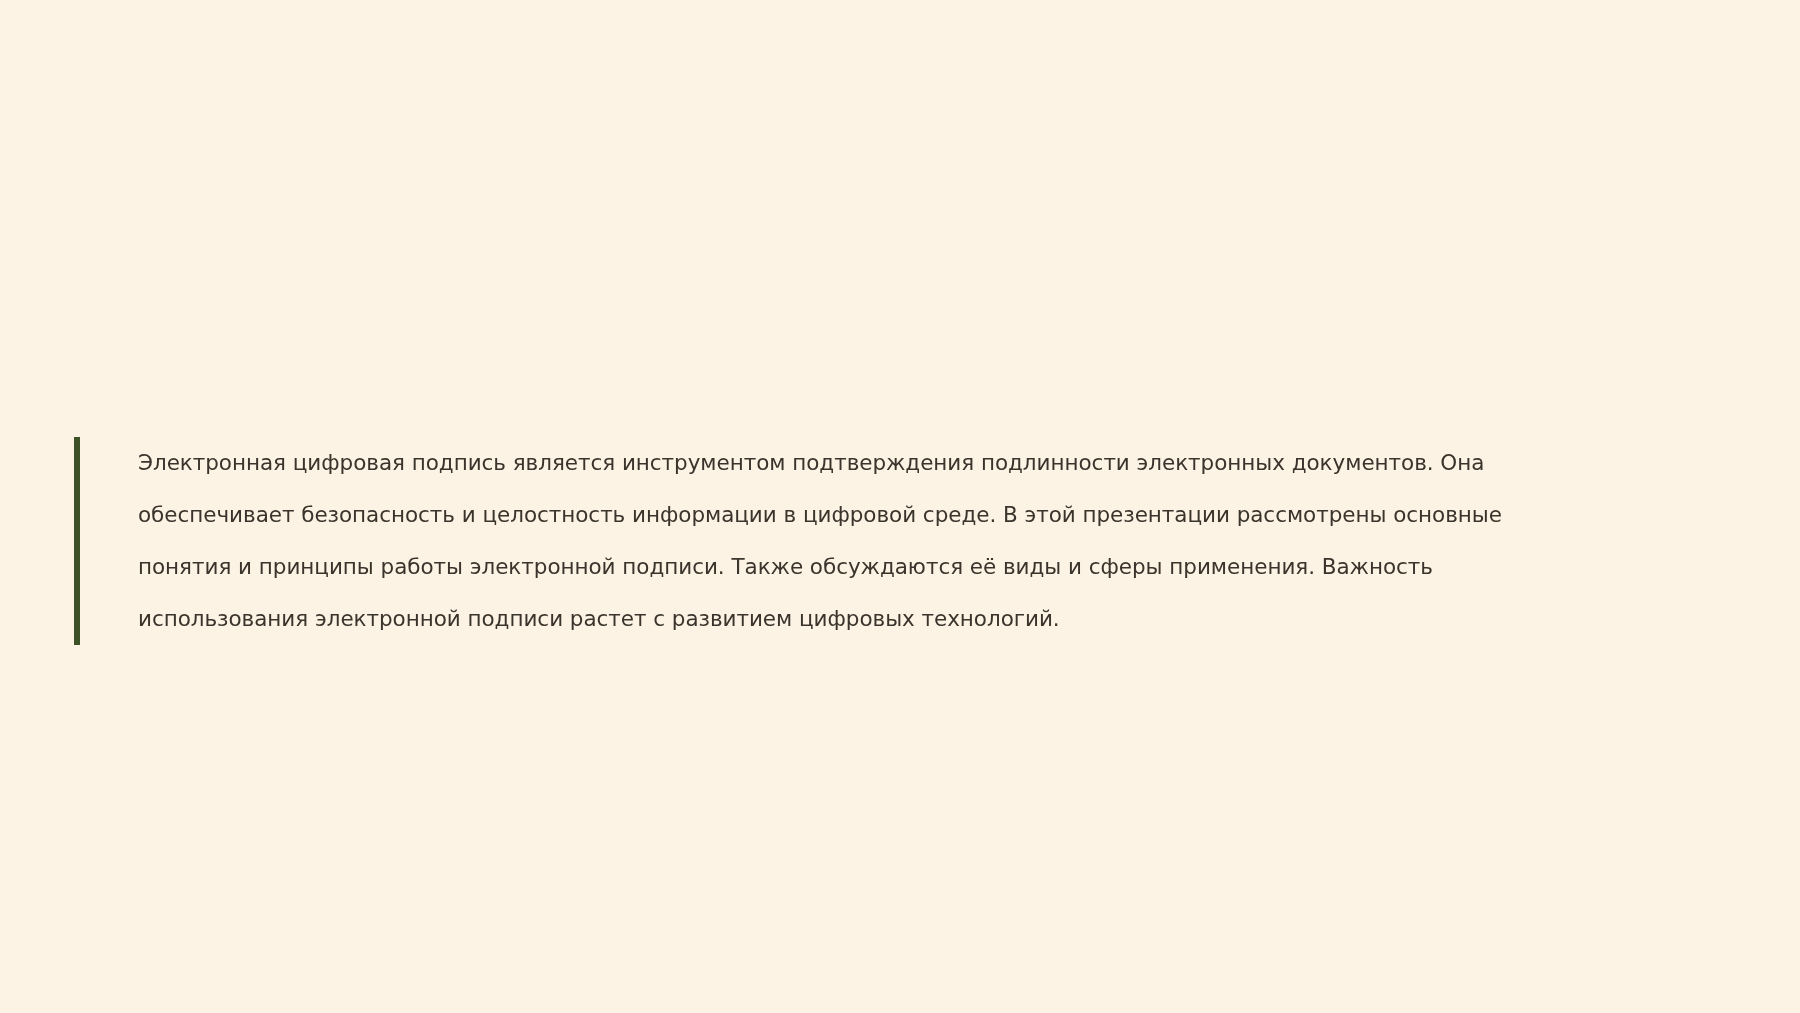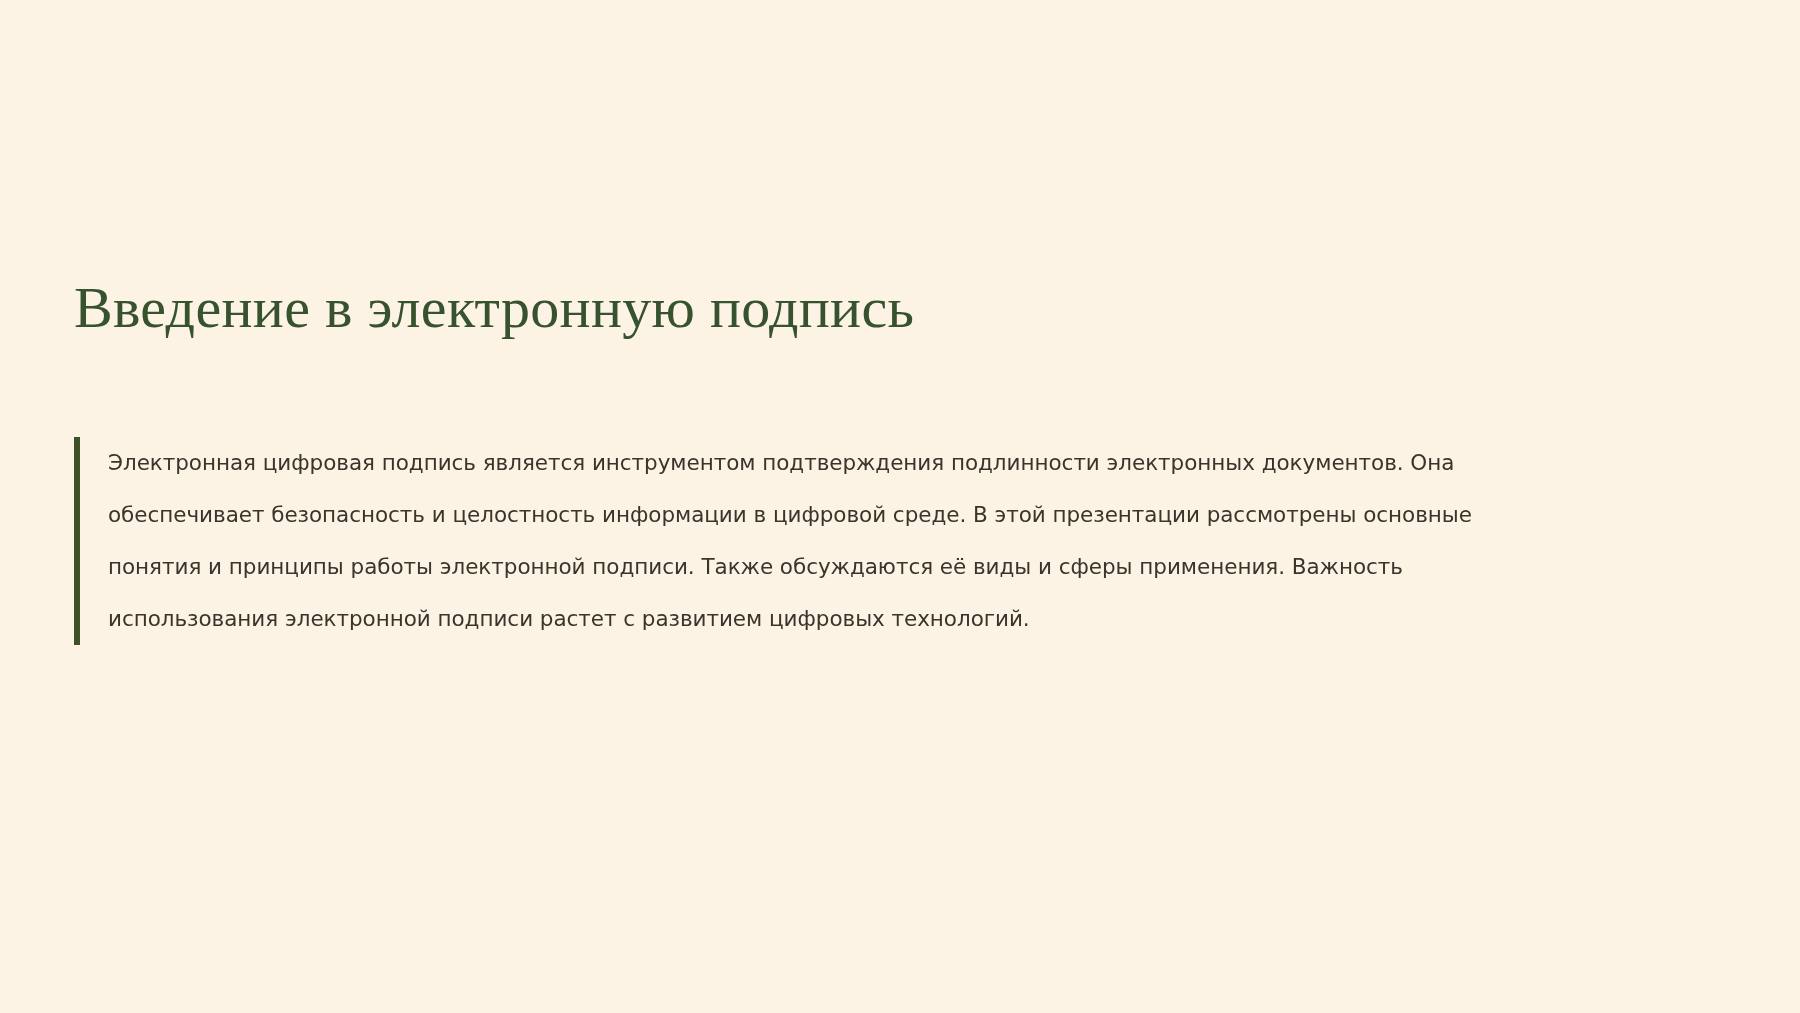--- a/index.html
+++ b/index.html
@@ -44,34 +44,33 @@
   }
   .accent-bar {
     flex: 0 0 auto;
     width: 6px;
     background: #3d5128;
     border-radius: 0;
   }
   .body-text {
     flex: 1 1 auto;
     margin: 0;
-    padding: 0 0 0 28px;
+    padding: 0 0 0 58px;
     font-family: "DejaVu Sans", "Liberation Sans", sans-serif;
     font-size: 21.5px;
     line-height: 52px;
     color: #3a342c;
     text-align: left;
     letter-spacing: -0.05px;
   }
 </style>
 </head>
 <body>
 
 <div class="slide">
 
-  <h1 class="slide-title">Введение в электронную подпись</h1>
 
   <div class="body-block">
     <div class="accent-bar"></div>
     <p class="body-text">Электронная цифровая подпись является инструментом подтверждения подлинности электронных документов. Она обеспечивает безопасность и целостность информации в цифровой среде. В этой презентации рассмотрены основные понятия и принципы работы электронной подписи. Также обсуждаются её виды и сферы применения. Важность использования электронной подписи растет с развитием цифровых технологий.</p>
   </div>
 
 </div>
 
 </body></html>

